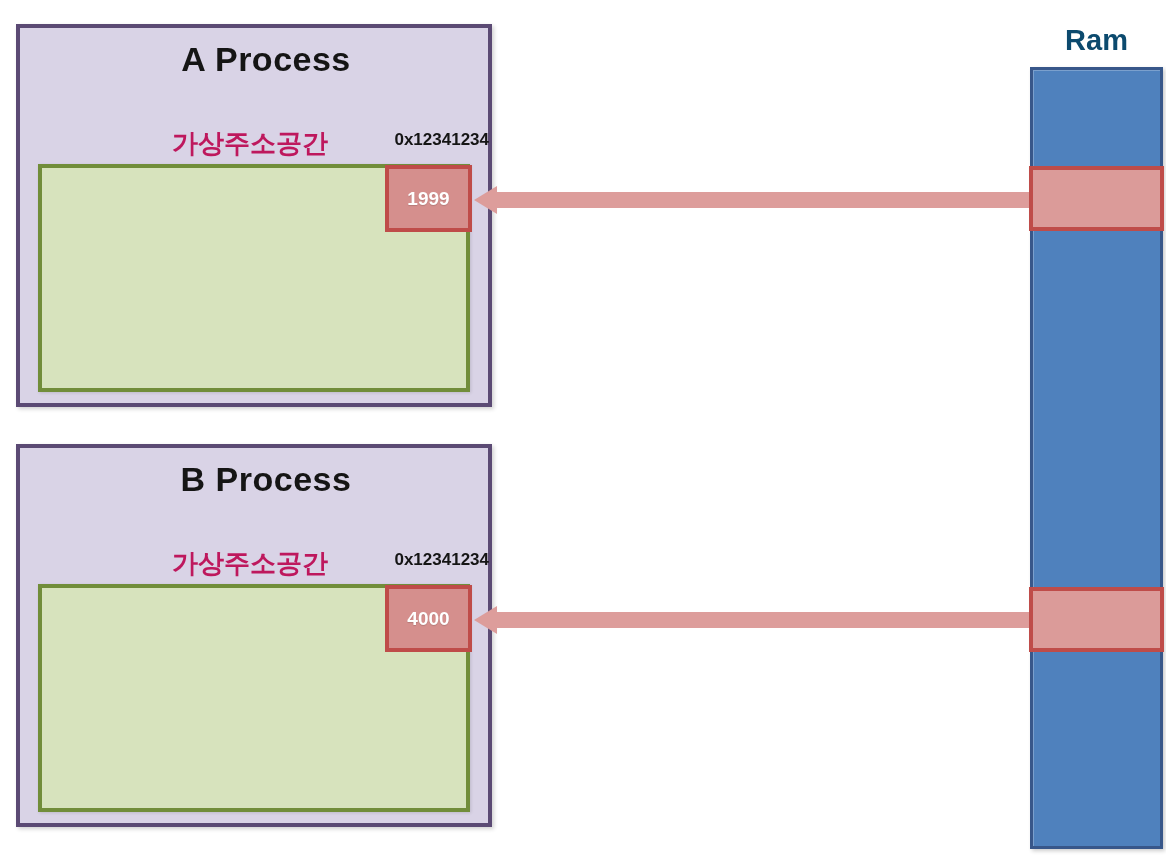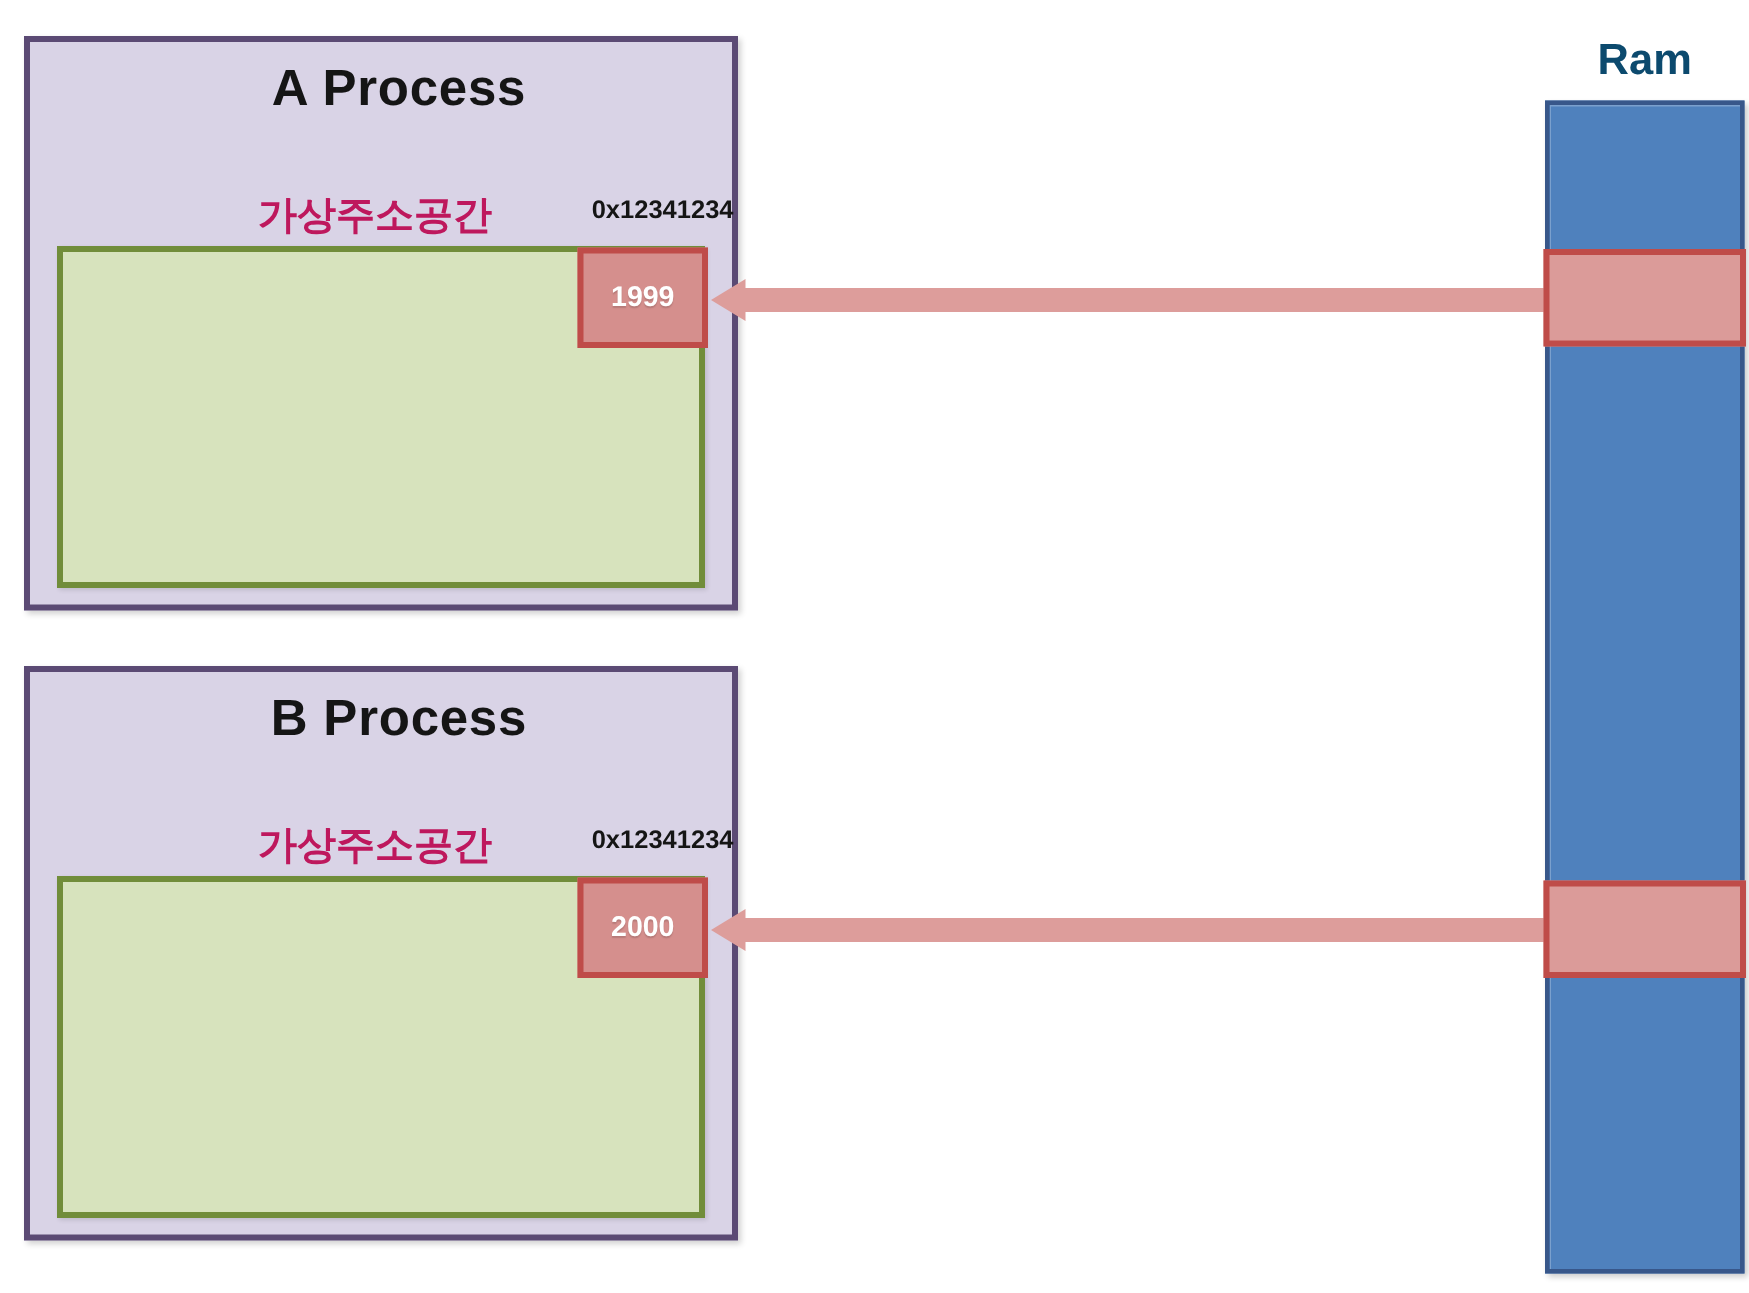--- a/index.html
+++ b/index.html
@@ -156,21 +156,21 @@
       <span>1999</span>
     </div>
   </div>
 
   <div class="process-box b">
     <div class="process-title">B Process</div>
     <div class="space-label">가상주소공간</div>
     <div class="address-label">0x12341234</div>
     <div class="vas-box"></div>
     <div class="page-box">
-      <span>2000</span>
+      <span>4000</span>
     </div>
   </div>
 
   <div class="ram-label">Ram</div>
   <div class="ram-box"></div>
   <div class="ram-frame f1"></div>
   <div class="ram-frame f2"></div>
 
   <div class="map-arrow a">
     <div class="shaft"></div>

